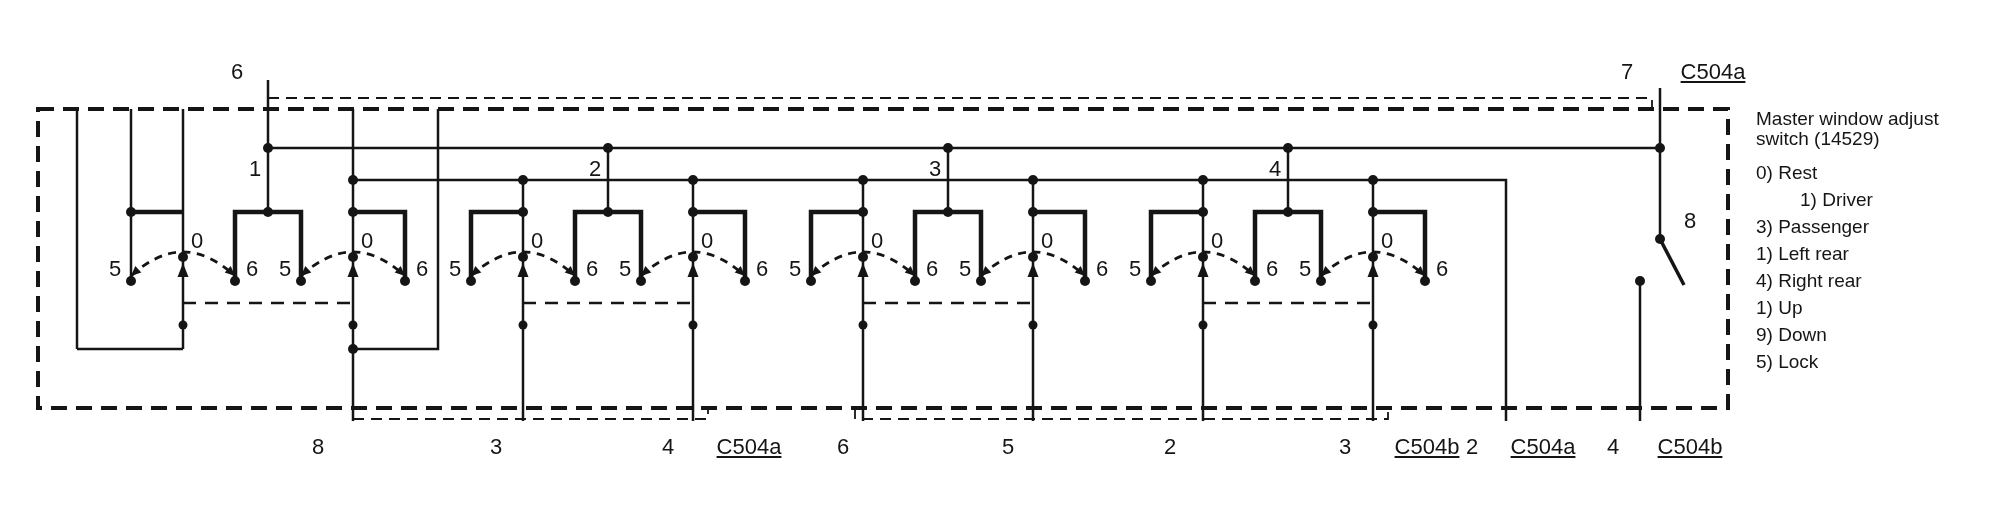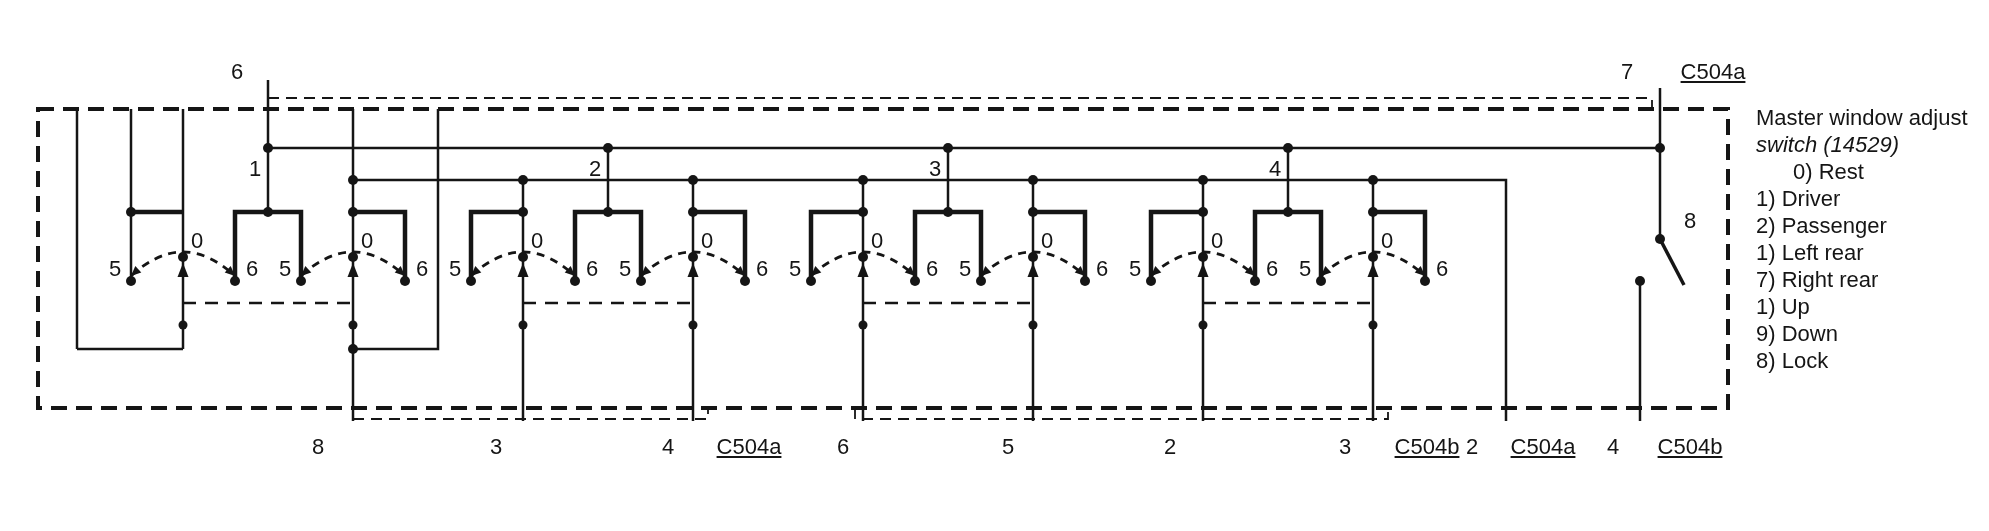--- a/index.html
+++ b/index.html
@@ -1,21 +1,21 @@
 <!DOCTYPE html>
 <html><head>
 <meta charset="utf-8">
 <style>
   html,body{margin:0;padding:0;background:#ffffff;}
   #stage{position:relative;width:1989px;height:531px;background:#ffffff;overflow:hidden;
          font-family:"Liberation Sans", sans-serif;}
   #wires{position:absolute;left:0;top:0;}
   .lbl{position:absolute;transform:translate(-50%,-50%);font-size:22px;color:#151515;
        white-space:nowrap;line-height:1;}
-  .legend-line{position:absolute;transform:translate(0,-50%);font-size:22px;color:#151515;
+  .legend-line{position:absolute;transform:translate(0,-50%);font-size:19px;color:#151515;
        white-space:nowrap;line-height:1;}
   .u{text-decoration:underline;}
 </style>
 </head>
 <body>
 
 <div id="stage">
   <svg id="wires" width="1989" height="531" viewBox="0 0 1989 531">
       <path d="M38 109 H1728 V408 H38 Z" fill="none" stroke="#151515" stroke-width="4" stroke-dasharray="16 9"></path>
       <path d="M268 98 H1652 V109" fill="none" stroke="#151515" stroke-width="1.8" stroke-dasharray="11 7"></path>
@@ -191,23 +191,23 @@
       <span class="lbl" style="left: 843px; top: 447px;">6</span>
       <span class="lbl" style="left: 1008px; top: 447px;">5</span>
       <span class="lbl" style="left: 1170px; top: 447px;">2</span>
       <span class="lbl" style="left: 1345px; top: 447px;">3</span>
       <span class="lbl u" style="left: 1427px; top: 447px;">C504b</span>
       <span class="lbl" style="left: 1472px; top: 447px;">2</span>
       <span class="lbl u" style="left: 1543px; top: 447px;">C504a</span>
       <span class="lbl" style="left: 1613px; top: 447px;">4</span>
       <span class="lbl u" style="left: 1690px; top: 447px;">C504b</span>
       <span class="legend-line" style="left: 1756px; top: 118px;">Master window adjust</span>
-      <span class="legend-line" style="left: 1756px; top: 145px; font-style: italic;">switch (14529)</span>
-      <span class="legend-line" style="left: 1793px; top: 172px;">0) Rest</span>
-      <span class="legend-line" style="left: 1756px; top: 199px;">1) Driver</span>
-      <span class="legend-line" style="left: 1756px; top: 226px;">2) Passenger</span>
+      <span class="legend-line" style="left: 1756px; top: 138px;">switch (14529)</span>
+      <span class="legend-line" style="left: 1756px; top: 172px;">0) Rest</span>
+      <span class="legend-line" style="left: 1800px; top: 199px;">1) Driver</span>
+      <span class="legend-line" style="left: 1756px; top: 226px;">3) Passenger</span>
       <span class="legend-line" style="left: 1756px; top: 253px;">1) Left rear</span>
-      <span class="legend-line" style="left: 1756px; top: 280px;">7) Right rear</span>
+      <span class="legend-line" style="left: 1756px; top: 280px;">4) Right rear</span>
       <span class="legend-line" style="left: 1756px; top: 307px;">1) Up</span>
       <span class="legend-line" style="left: 1756px; top: 334px;">9) Down</span>
-      <span class="legend-line" style="left: 1756px; top: 361px;">8) Lock</span>
+      <span class="legend-line" style="left: 1756px; top: 361px;">5) Lock</span>
     </div>
 </div>
 
 </body></html>

